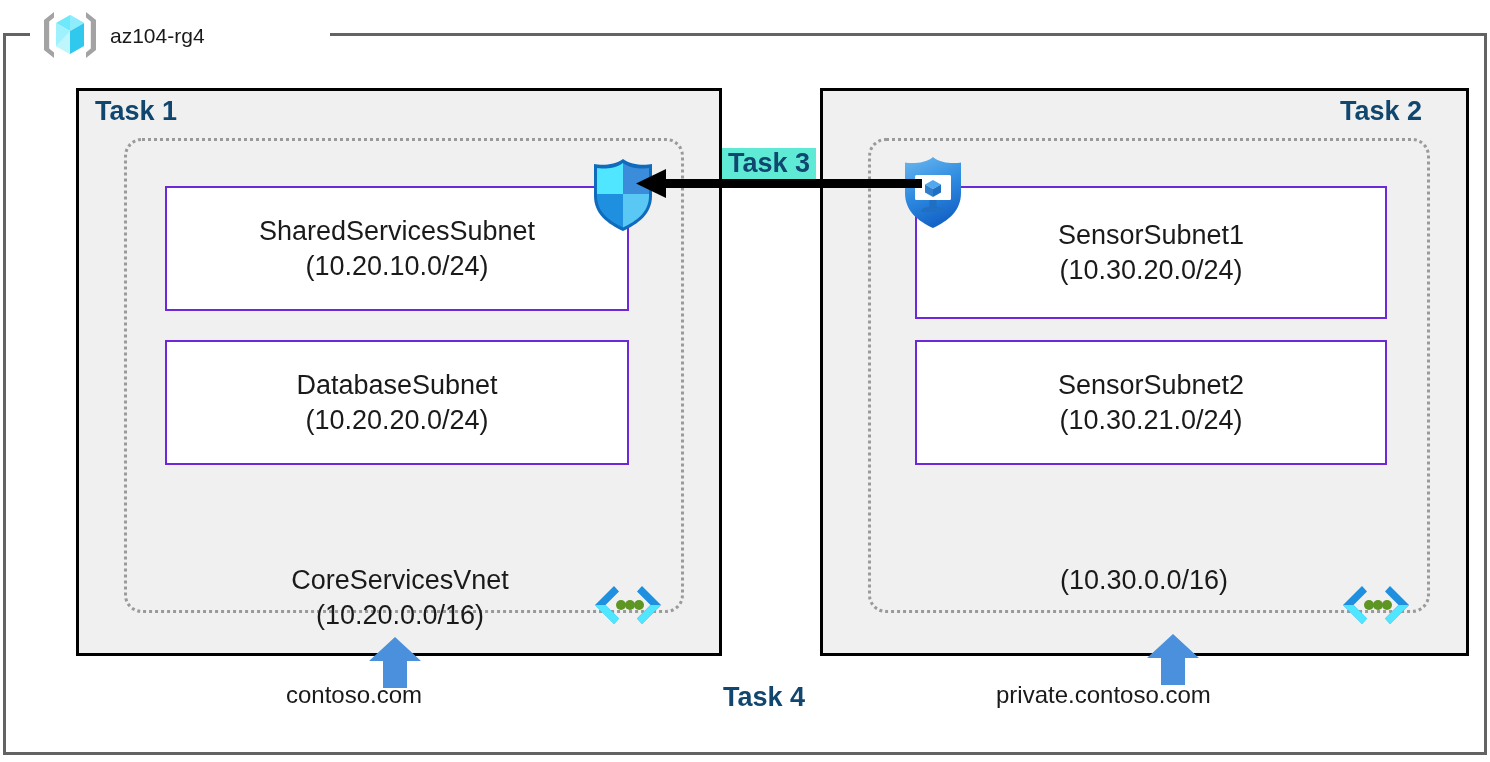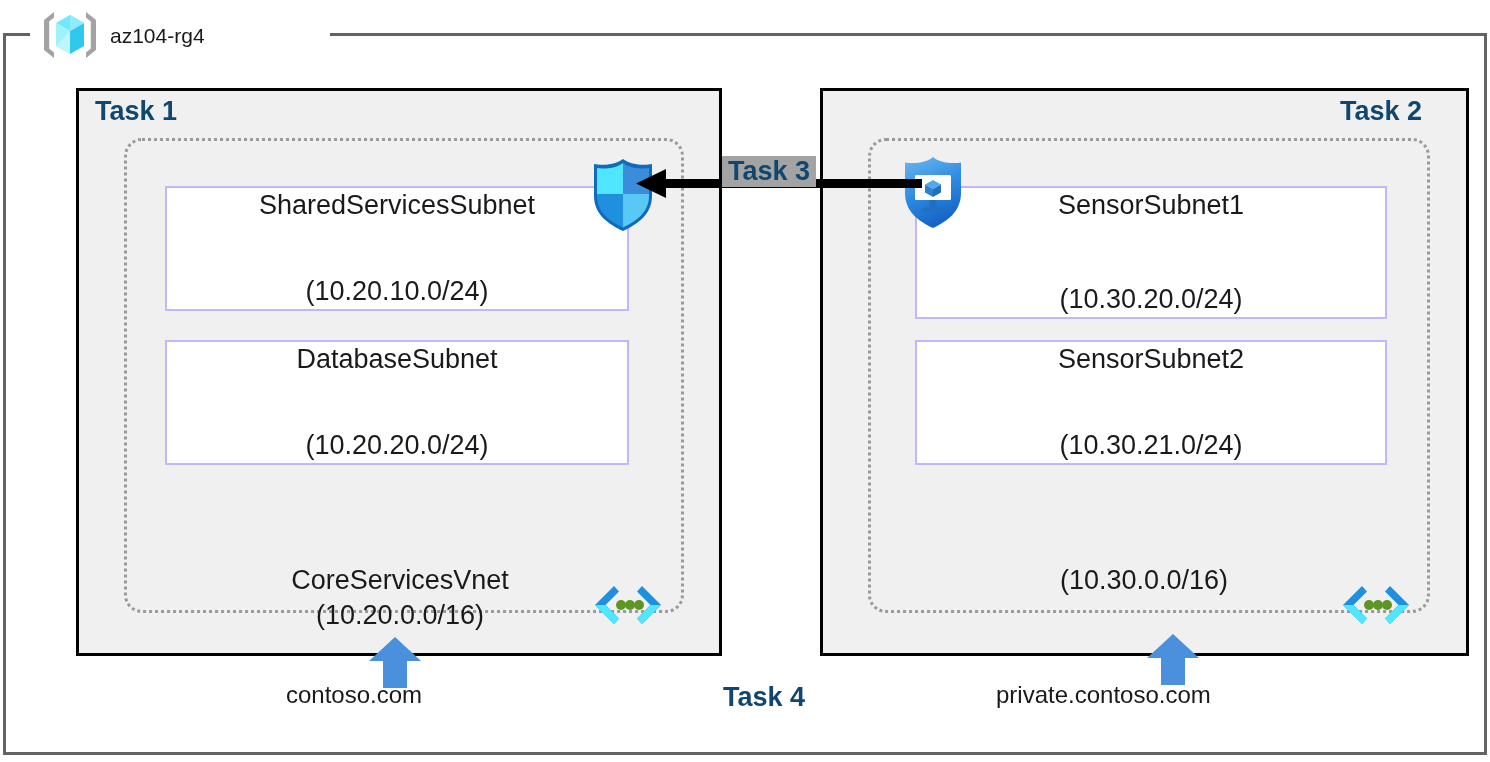--- a/index.html
+++ b/index.html
@@ -74,21 +74,21 @@
     font-size: 27px;
     font-weight: bold;
     color: #11476f;
     white-space: nowrap;
     line-height: 1;
     font-family: "Liberation Sans", sans-serif;
     text-align: center;
   }
   #task-label-1 { left: 95px;  top: 98px; }
   #task-label-2 { left: 1340px; top: 98px; }
-  #task-label-3 { left: 722px; top: 156px; background:#a3a3a3; padding:2px 6px; }
+  #task-label-3 { left: 722px; top: 148px; background:#5eead4; padding:2px 6px; }
   #task-label-4 { left: 723px; top: 684px; }
 
   
   .vnet {
     position: absolute;
     border: 3px dotted #9a9a9a;
     border-radius: 18px;
     box-sizing: border-box;
     background: transparent;
   }
@@ -104,26 +104,26 @@
     font-family: "Liberation Sans", sans-serif;
     margin-top: 47px;
   }
   #vnet-caption-1 { left: 140px; top: 516px; width: 520px; }
   #vnet-caption-2 { left: 884px; top: 516px; width: 520px; }
 
   
   .subnet {
     position: absolute;
     background: #ffffff;
-    border: 2px solid #c4b5fd;
+    border: 2px solid #6d28d9;
     box-sizing: border-box;
     display: flex;
     flex-direction: column;
     align-items: center;
-    justify-content: space-between;
+    justify-content: center;
     font-size: 27px;
     color: #1a1a1a;
     line-height: 1.28;
     font-family: "Liberation Sans", sans-serif;
   }
   #subnet-shared   { left: 165px; top: 186px; width: 464px; height: 125px; }
   #subnet-database { left: 165px; top: 340px; width: 464px; height: 125px; }
   #subnet-sensor1  { left: 915px; top: 186px; width: 472px; height: 133px; }
   #subnet-sensor2  { left: 915px; top: 340px; width: 472px; height: 125px; }
 

